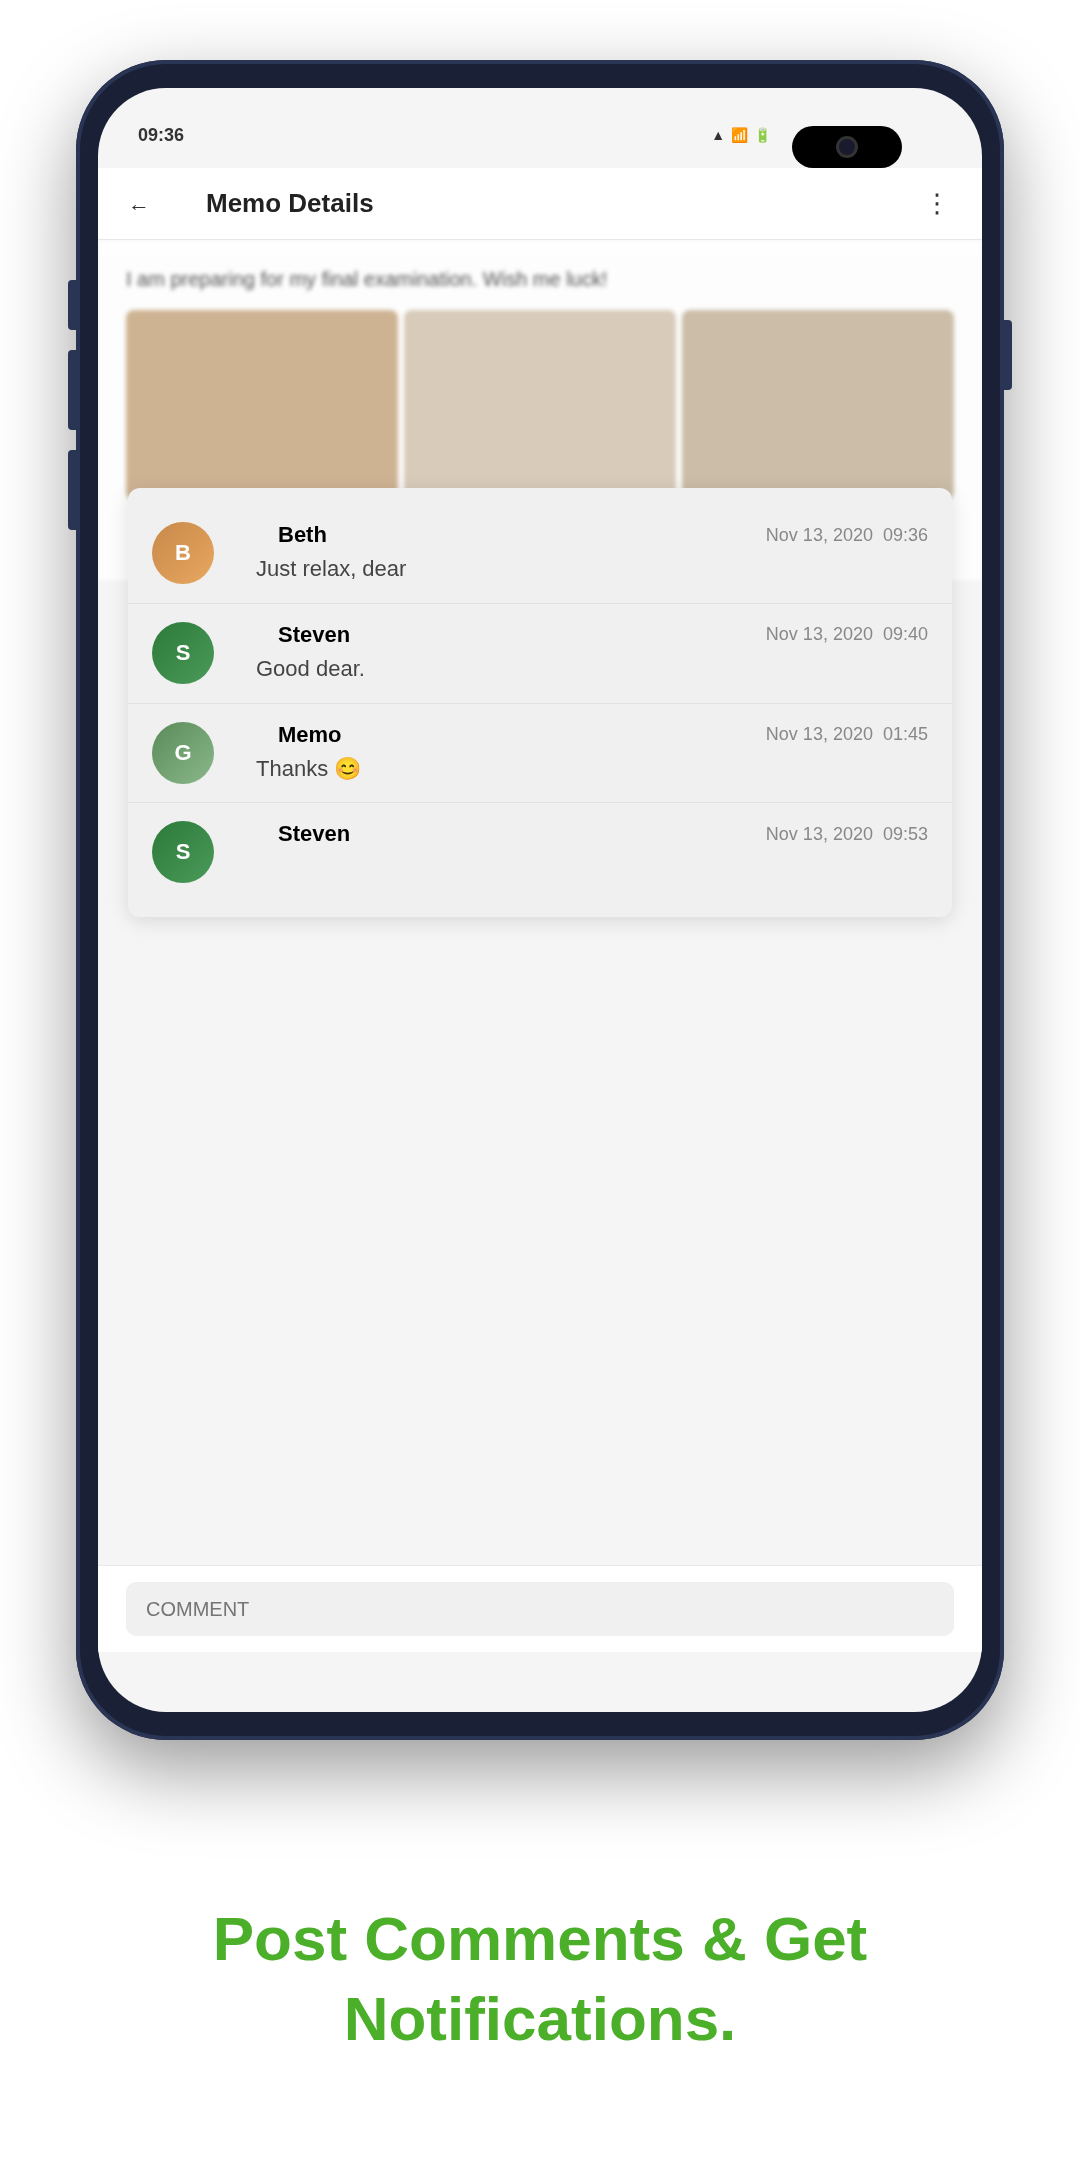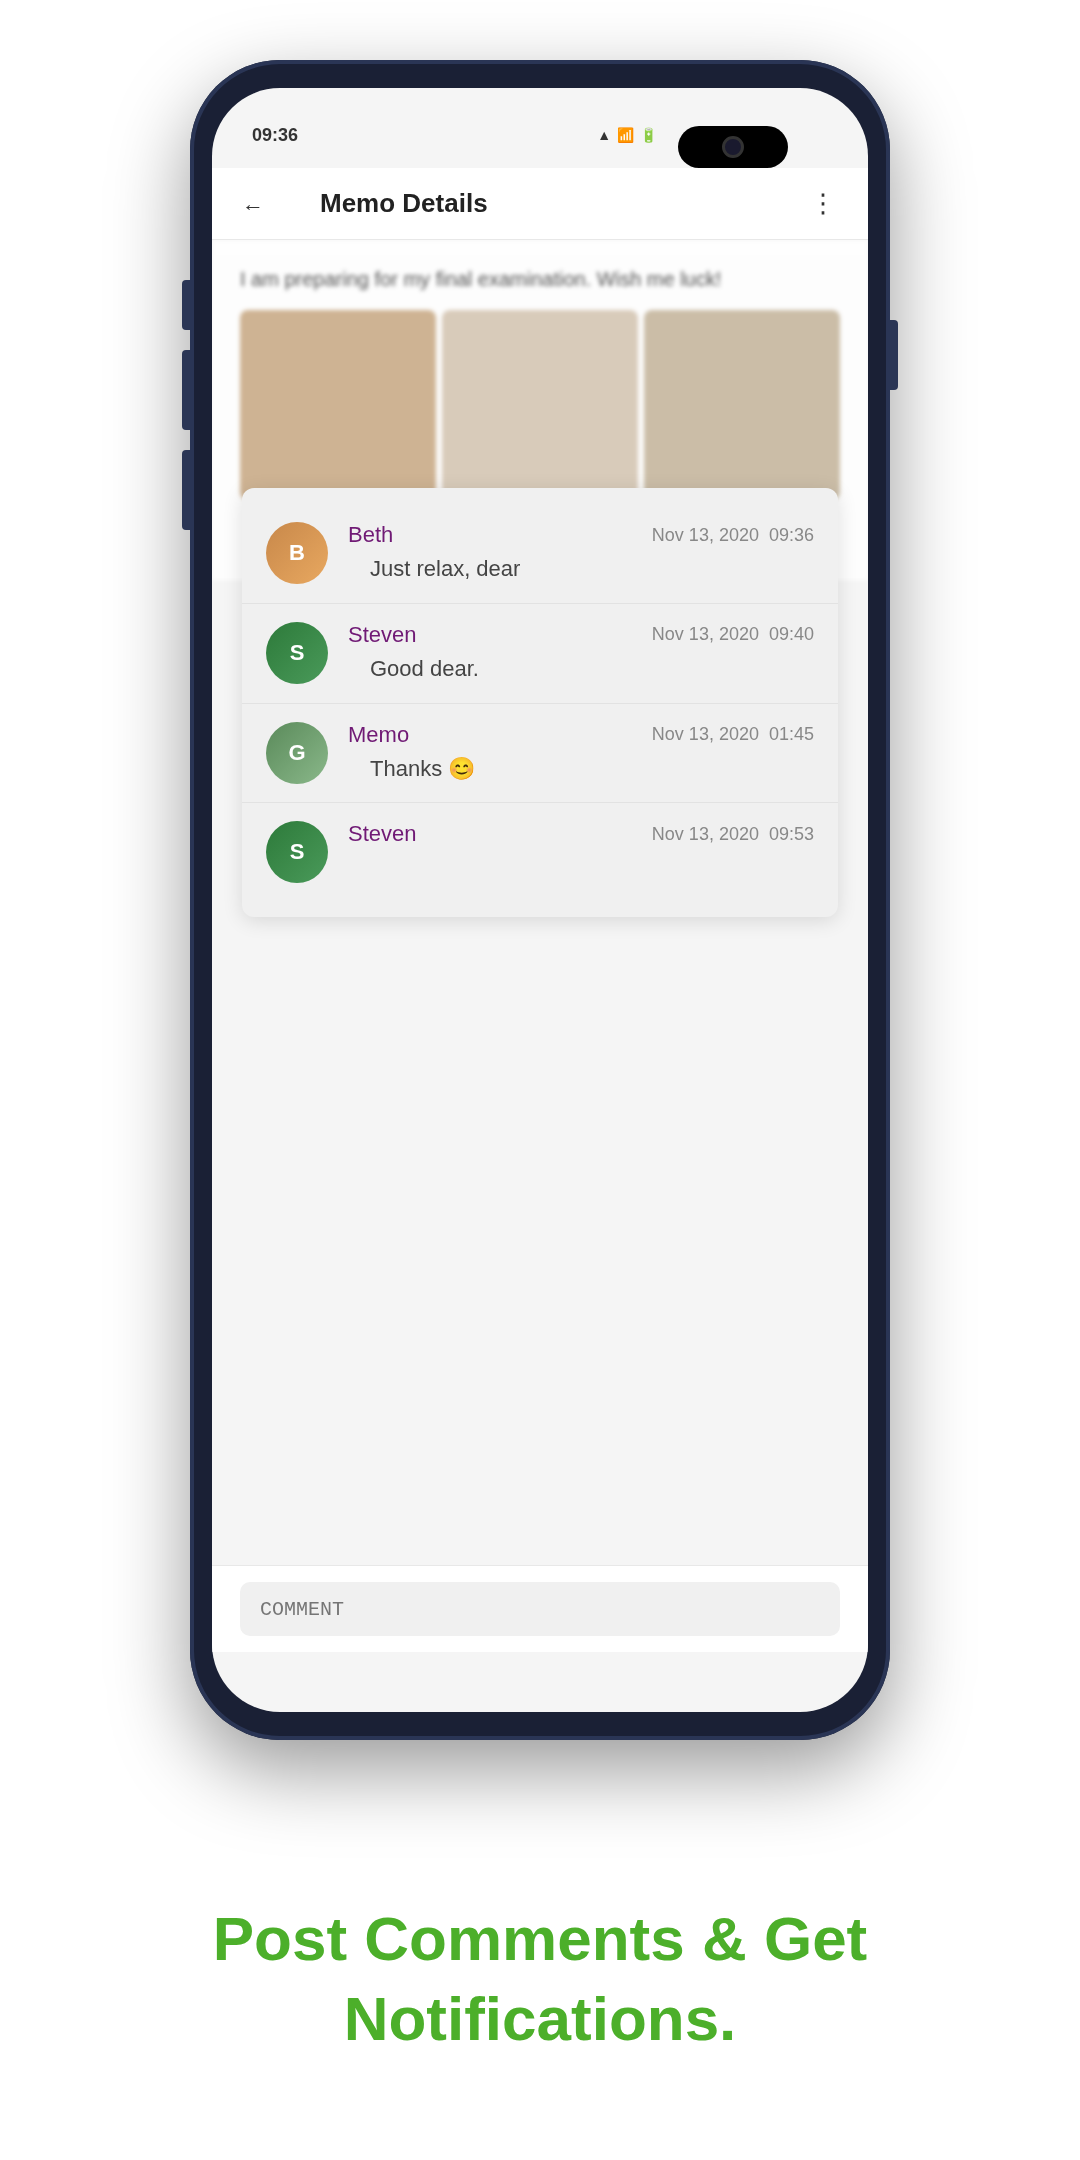--- a/index.html
+++ b/index.html
@@ -11,21 +11,21 @@
       display: flex;
       flex-direction: column;
       align-items: center;
       justify-content: flex-start;
       font-family: 'Arial', sans-serif;
       overflow: hidden;
     }
 
     .phone-container {
       position: relative;
-      width: 700px;
+      width: 928px;
       height: 1680px;
       margin-top: 60px;
     }
 
     .phone-frame {
       position: absolute;
       top: 0; left: 0;
       width: 100%;
       height: 100%;
       background: #1a2035;
@@ -231,22 +231,23 @@
 
     .comment-header {
       display: flex;
       justify-content: space-between;
       align-items: center;
       margin-bottom: 6px;
     }
 
     .comment-name {
       font-size: 22px;
-      font-weight: 400;
-      color: #701a75;
+      font-weight: 700;
+      color: #000000;
+      margin-left: 44px;
     }
 
     .comment-datetime {
       font-size: 18px;
       color: #888;
       margin-left: 48px;
     }
 
     .comment-text {
       font-size: 22px;
@@ -267,21 +268,20 @@
 
     .comment-input {
       width: 100%;
       height: 54px;
       background: #f0f0f0;
       border-radius: 10px;
       border: none;
       padding: 0 20px;
       font-size: 20px;
       color: #ccc;
-      font-family: Liberation Mono, monospace;
     }
 
     
     .side-button-right {
       position: absolute;
       right: -8px;
       top: 260px;
       width: 8px;
       height: 70px;
       background: #2a3555;

